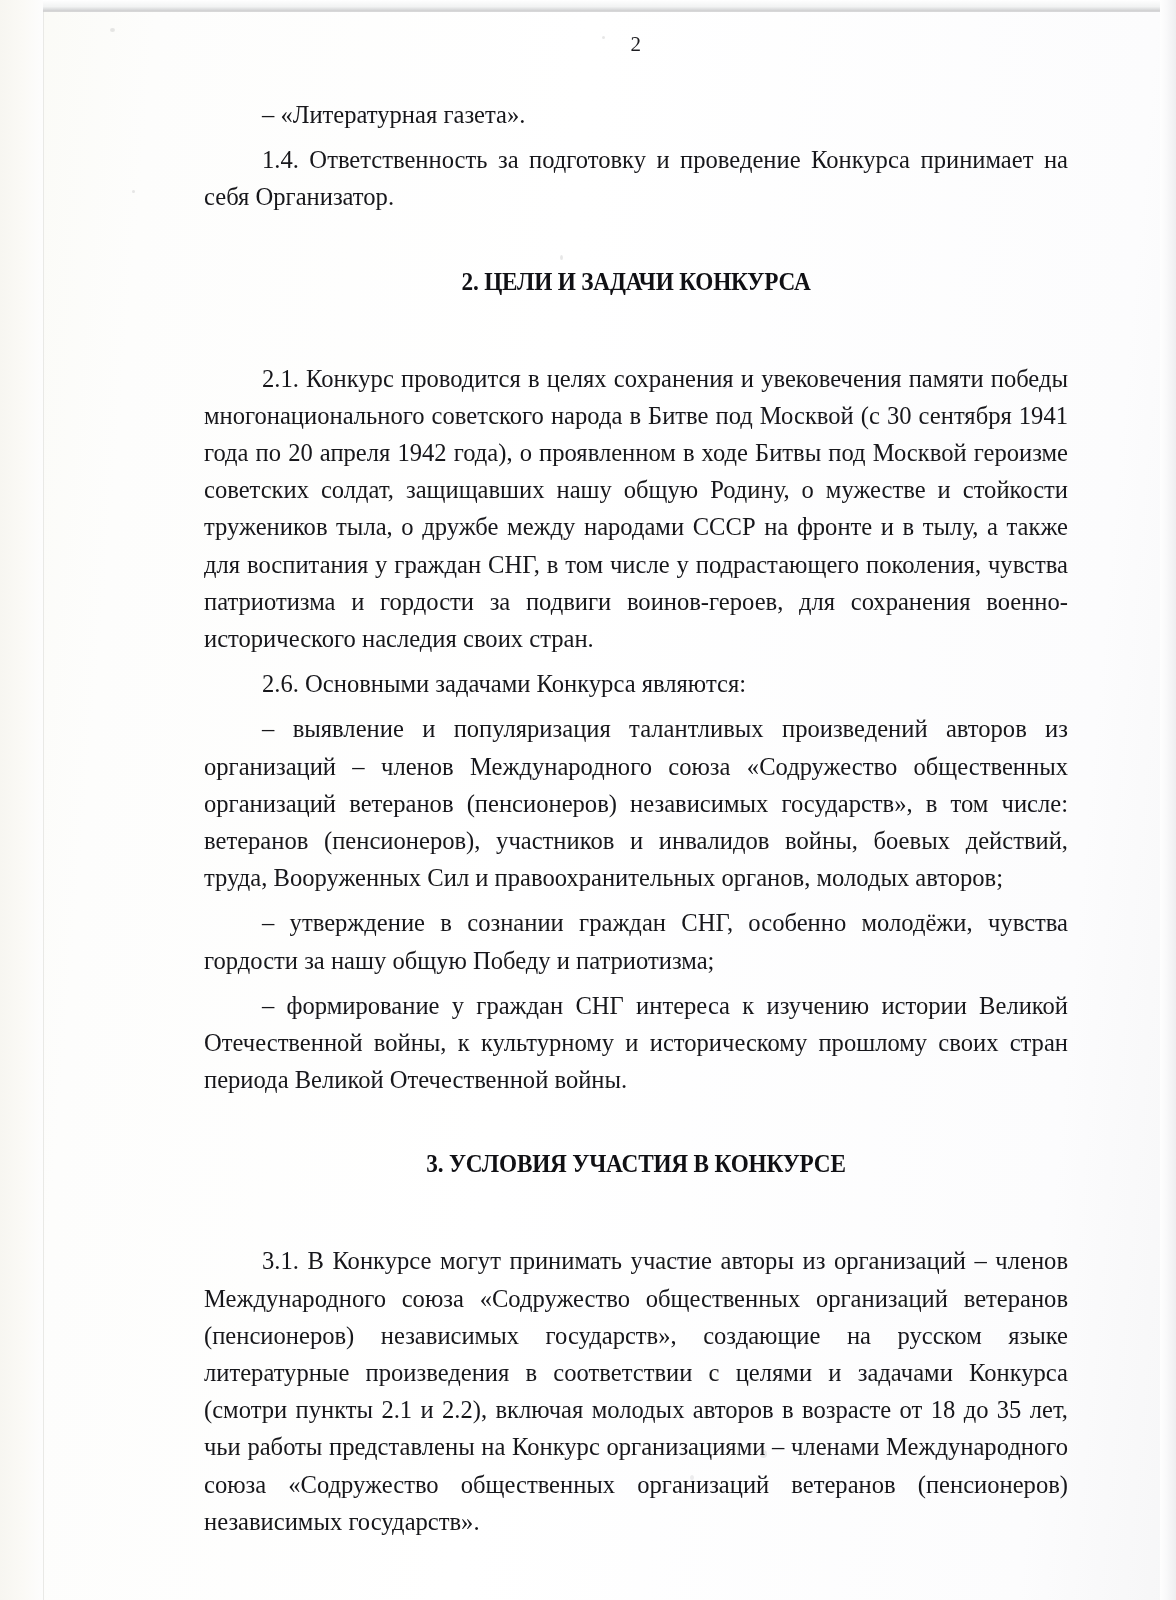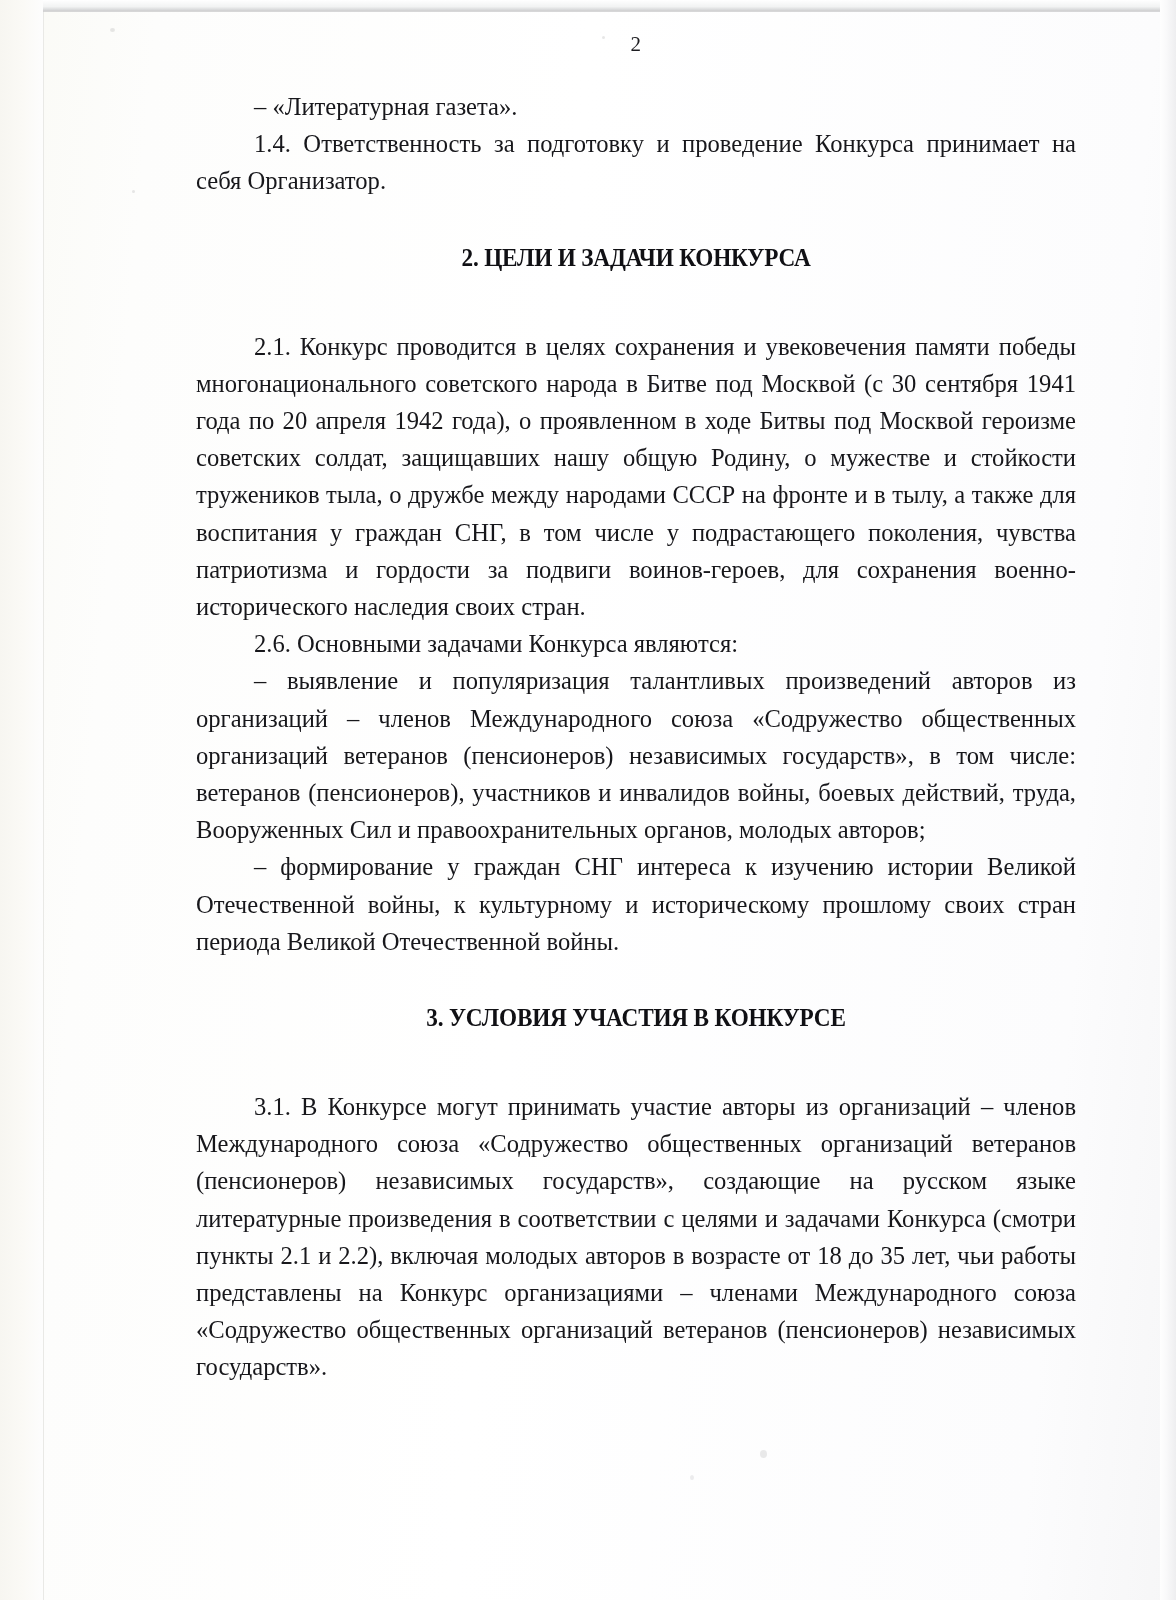--- a/index.html
+++ b/index.html
@@ -71,21 +71,21 @@
   }
 
   .body-block {
     position: absolute;
     top: 88px;
     left: 0;
     width: 880px;
   }
 
   p.para {
-    margin: 0;
+    margin: 8px;
     font-size: 24.6px;
     line-height: 37.2px;
     text-align: justify;
     text-indent: 58px;
     color: #17171b;
     -webkit-font-smoothing: antialiased;
   }
 
   h2.section-heading {
     margin: 0;
@@ -144,20 +144,21 @@
       <div class="gap-xl"></div>
 
       <p class="para">2.1. Конкурс проводится в целях сохранения и увековечения памяти победы многонационального советского народа в Битве под Москвой (с 30 сентября 1941 года по 20 апреля 1942 года), о проявленном в ходе Битвы под Москвой героизме советских солдат, защищавших нашу общую Родину, о мужестве и стойкости тружеников тыла, о дружбе между народами СССР на фронте и в тылу, а также для воспитания у граждан СНГ, в том числе у подрастающего поколения, чувства патриотизма и гордости за подвиги воинов-героев, для сохранения военно-исторического наследия своих стран.</p>
 
       <p class="para">2.6. Основными задачами Конкурса являются:</p>
 
       <p class="para">– выявление и популяризация талантливых произведений авторов из организаций – членов Международного союза «Содружество общественных организаций ветеранов (пенсионеров) независимых государств», в том числе: ветеранов (пенсионеров), участников и инвалидов войны, боевых действий, труда, Вооруженных Сил и правоохранительных органов, молодых авторов;</p>
 
 
 
+      <p class="para">– утверждение в сознании граждан СНГ, особенно молодёжи, чувства гордости за нашу общую Победу и патриотизма;</p>
 
       <p class="para">– формирование у граждан СНГ интереса к изучению истории Великой Отечественной войны, к культурному и историческому прошлому своих стран периода Великой Отечественной войны.</p>
 
       <div class="gap-lg"></div>
       <h2 class="section-heading">3. УСЛОВИЯ УЧАСТИЯ В КОНКУРСЕ</h2>
       <div class="gap-xl"></div>
 
       <p class="para">3.1. В Конкурсе могут принимать участие авторы из организаций – членов Международного союза «Содружество общественных организаций ветеранов (пенсионеров) независимых государств», создающие на русском языке литературные произведения в соответствии с целями и задачами Конкурса (смотри пункты 2.1 и 2.2), включая молодых авторов в возрасте от 18 до 35 лет, чьи работы представлены на Конкурс организациями – членами Международного союза «Содружество общественных организаций ветеранов (пенсионеров) независимых государств».</p>
 
     </div>

